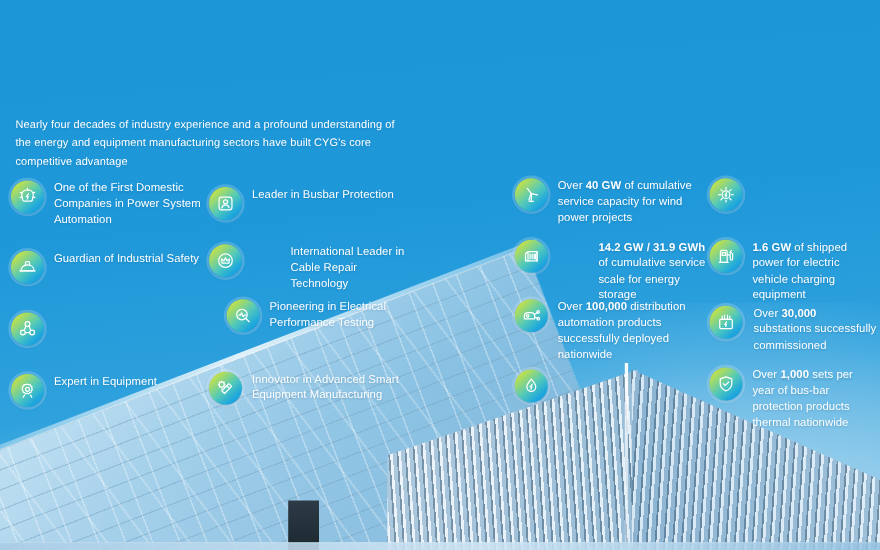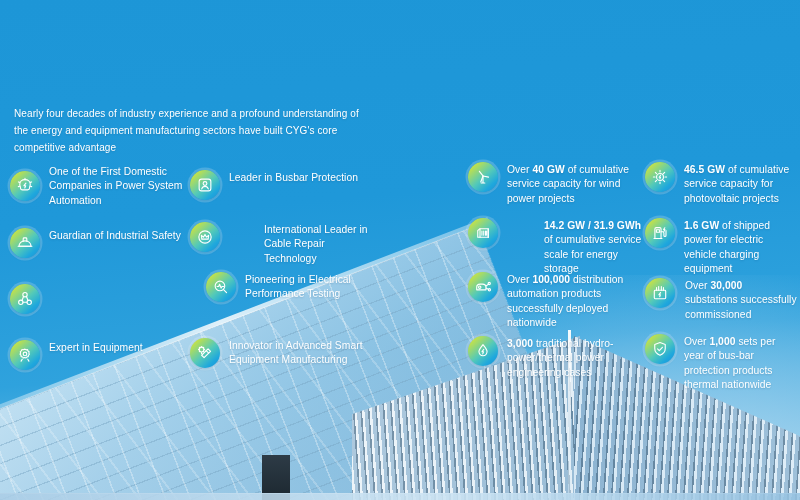--- a/index.html
+++ b/index.html
@@ -91,21 +91,21 @@
 
   .col { position:absolute; top:0; }
   .col-1 { left:10px;  width:180px; }
   .col-2 { left:190px; width:185px; }
   .col-3 { left:468px; width:180px; }
   .col-4 { left:645px; width:152px; }
 
   .item { display:flex; align-items:flex-start; gap:9px; margin-bottom:0; position:relative; }
 
   
-  .col-1 .item:nth-child(1){ position:absolute; top:4px;align-items:center; }
+  .col-1 .item:nth-child(1){ position:absolute; top:4px; }
   .col-1 .item:nth-child(2){ position:absolute; top:68px;text-align:center; }
   .col-1 .item:nth-child(3){ position:absolute; top:124px; }
   .col-1 .item:nth-child(4){ position:absolute; top:180px; }
 
   .col-2 .item:nth-child(1){ position:absolute; top:10px; }
   .col-2 .item:nth-child(2){ position:absolute; top:62px;gap:44px; }
   .col-2 .item:nth-child(3){ position:absolute; top:112px;padding-left:16px; }
   .col-2 .item:nth-child(4){ position:absolute; top:178px; }
 
   .col-3 .item:nth-child(1){ position:absolute; top:2px; }
@@ -290,35 +290,33 @@
         <span class="txt"><span>Over </span><b>100,000</b><span> distribution automation products successfully deployed nationwide</span></span>
       </div>
 
       <div class="item">
         <span class="badge">
           <svg viewBox="0 0 24 24">
             <path d="M12 3.6c3 3.6 5.4 6.3 5.4 9.2 0 3.2-2.4 5.6-5.4 5.6s-5.4-2.4-5.4-5.6c0-2.9 2.4-5.6 5.4-9.2z"></path>
             <path d="M13 9.8l-2.4 3.2h2.1l-1.1 2.9"></path>
           </svg>
         </span>
-        <span class="txt"><span></span><b>3,000</b><span> traditional hydro-power/thermal power engineering cases</span></span>
       </div>
     </div>
 
     <div class="col col-4">
 
       <div class="item">
         <span class="badge">
           <svg viewBox="0 0 24 24">
             <circle cx="12" cy="12" r="4.6"></circle>
             <path d="M12.8 9.6l-1.9 2.8h1.8l-.9 2.3"></path>
             <path d="M12 3.2v2.2M12 18.6v2.2M3.2 12h2.2M18.6 12h2.2M5.8 5.8l1.6 1.6M16.6 16.6l1.6 1.6M5.8 18.2l1.6-1.6M16.6 7.4l1.6-1.6"></path>
           </svg>
         </span>
-        <span class="txt"><span></span><b>46.5 GW</b><span> of cumulative service capacity for photovoltaic projects</span></span>
       </div>
 
       <div class="item">
         <span class="badge">
           <svg viewBox="0 0 24 24">
             <path d="M5.2 19.4V6.6c0-1 .8-1.8 1.8-1.8h4.6c1 0 1.8.8 1.8 1.8v12.8z"></path>
             <path d="M4 19.4h10.6"></path>
             <path d="M7.2 7.6h4.2v3.4H7.2z"></path>
             <path d="M13.4 10.4h2.2c.9 0 1.6.7 1.6 1.6v3.2c0 .8.6 1.4 1.4 1.4s1.4-.6 1.4-1.4V8.6"></path>
             <path d="M18.4 5l-1.6 2.4h1.8L17.2 9.8"></path>

